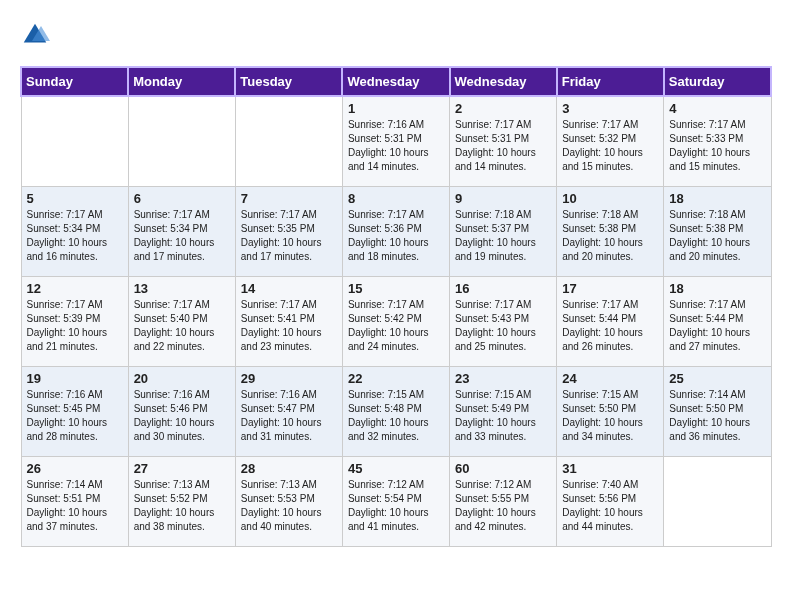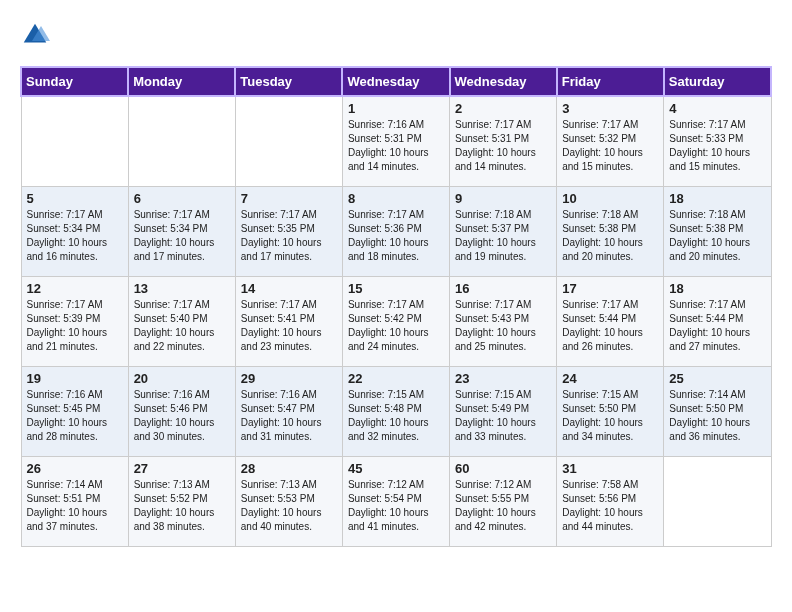--- a/index.html
+++ b/index.html
@@ -346,21 +346,21 @@
         </td>
         <td>
           <span class="day-number">60</span>
           <div class="day-info" style="white-space: pre-line;">Sunrise: 7:12 AM
 Sunset: 5:55 PM
 Daylight: 10 hours
 and 42 minutes.</div>
         </td>
         <td>
           <span class="day-number">31</span>
-          <div class="day-info" style="white-space: pre-line;">Sunrise: 7:58 AM
+          <div class="day-info" style="white-space: pre-line;">Sunrise: 7:40 AM
 Sunset: 5:56 PM
 Daylight: 10 hours
 and 44 minutes.</div>
         </td>
         <td class="empty-cell"></td>
       </tr>
     </tbody>
 </table>
 
 </body></html>

